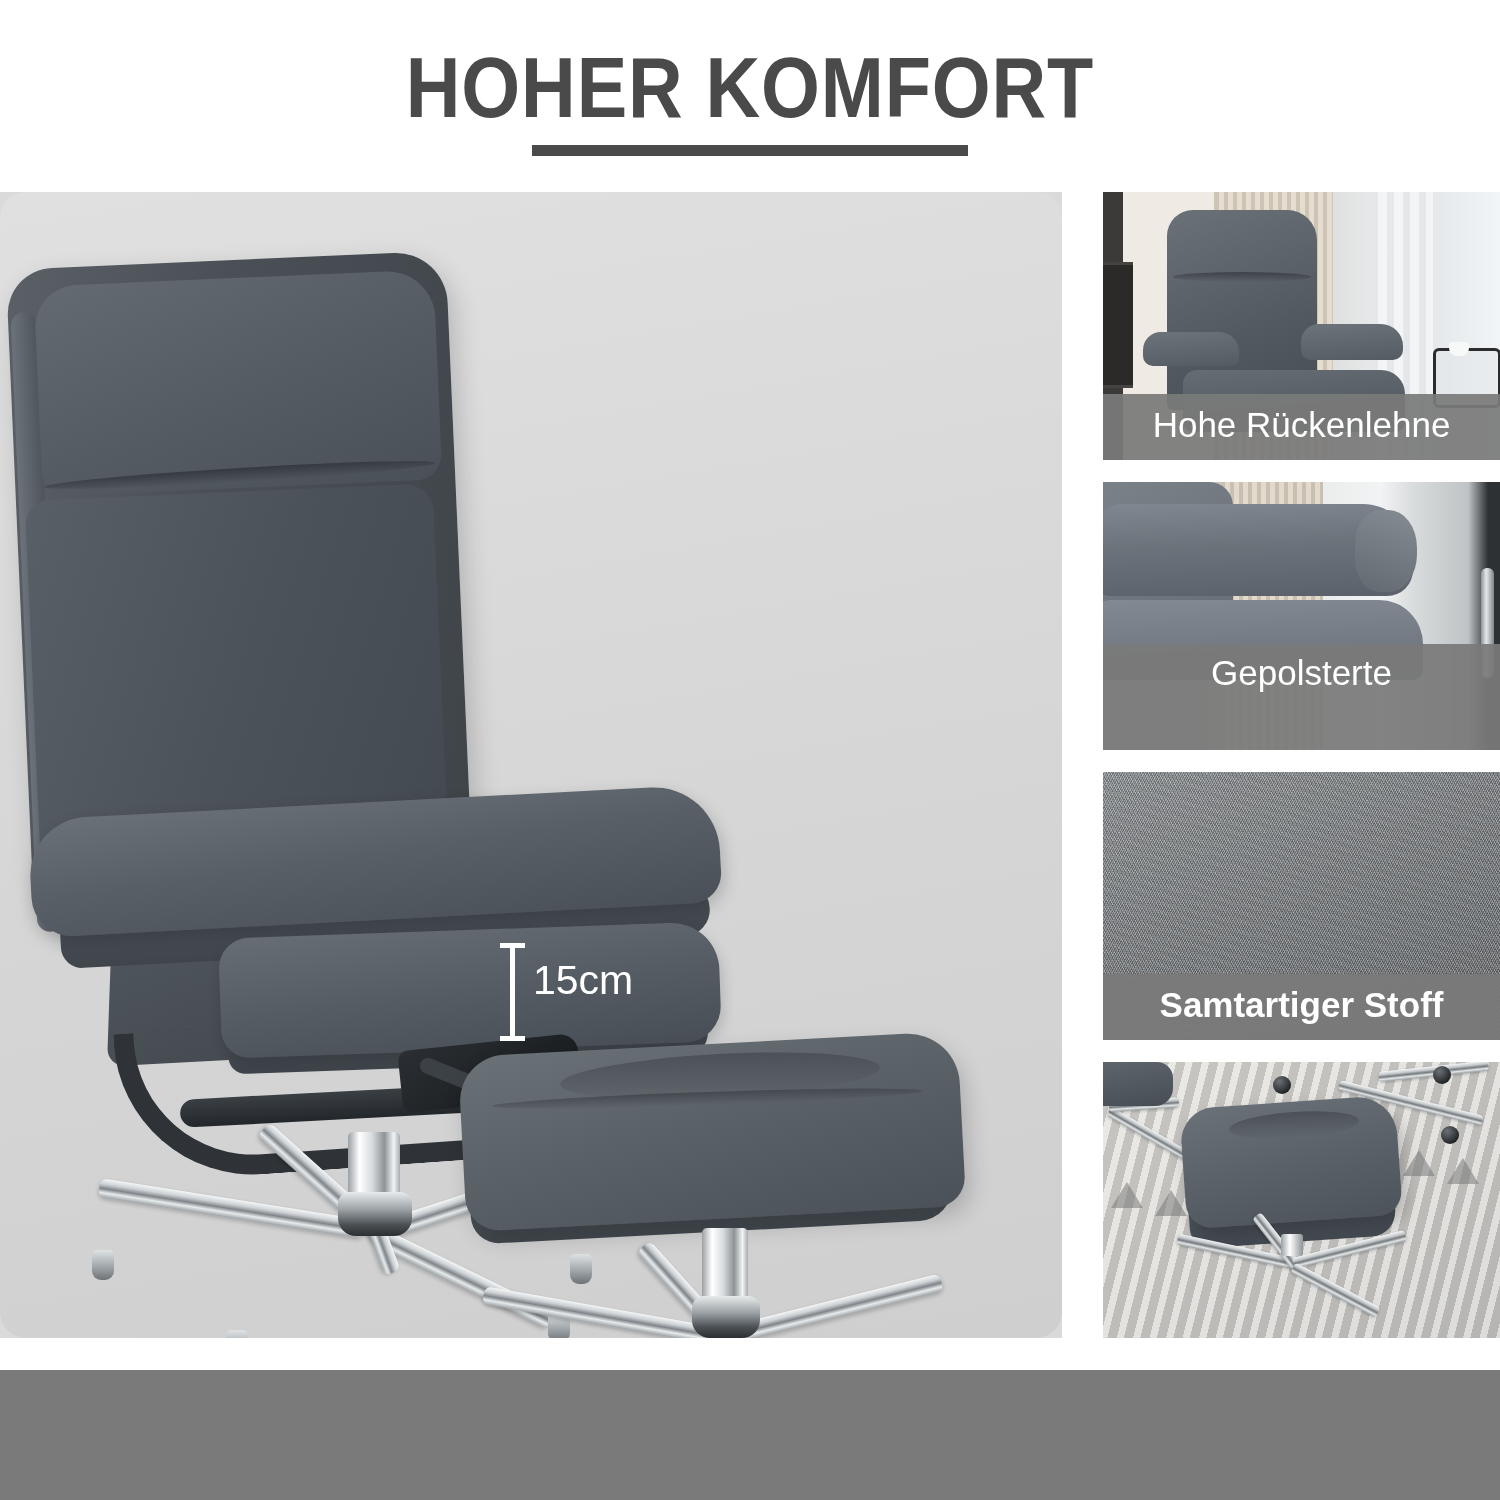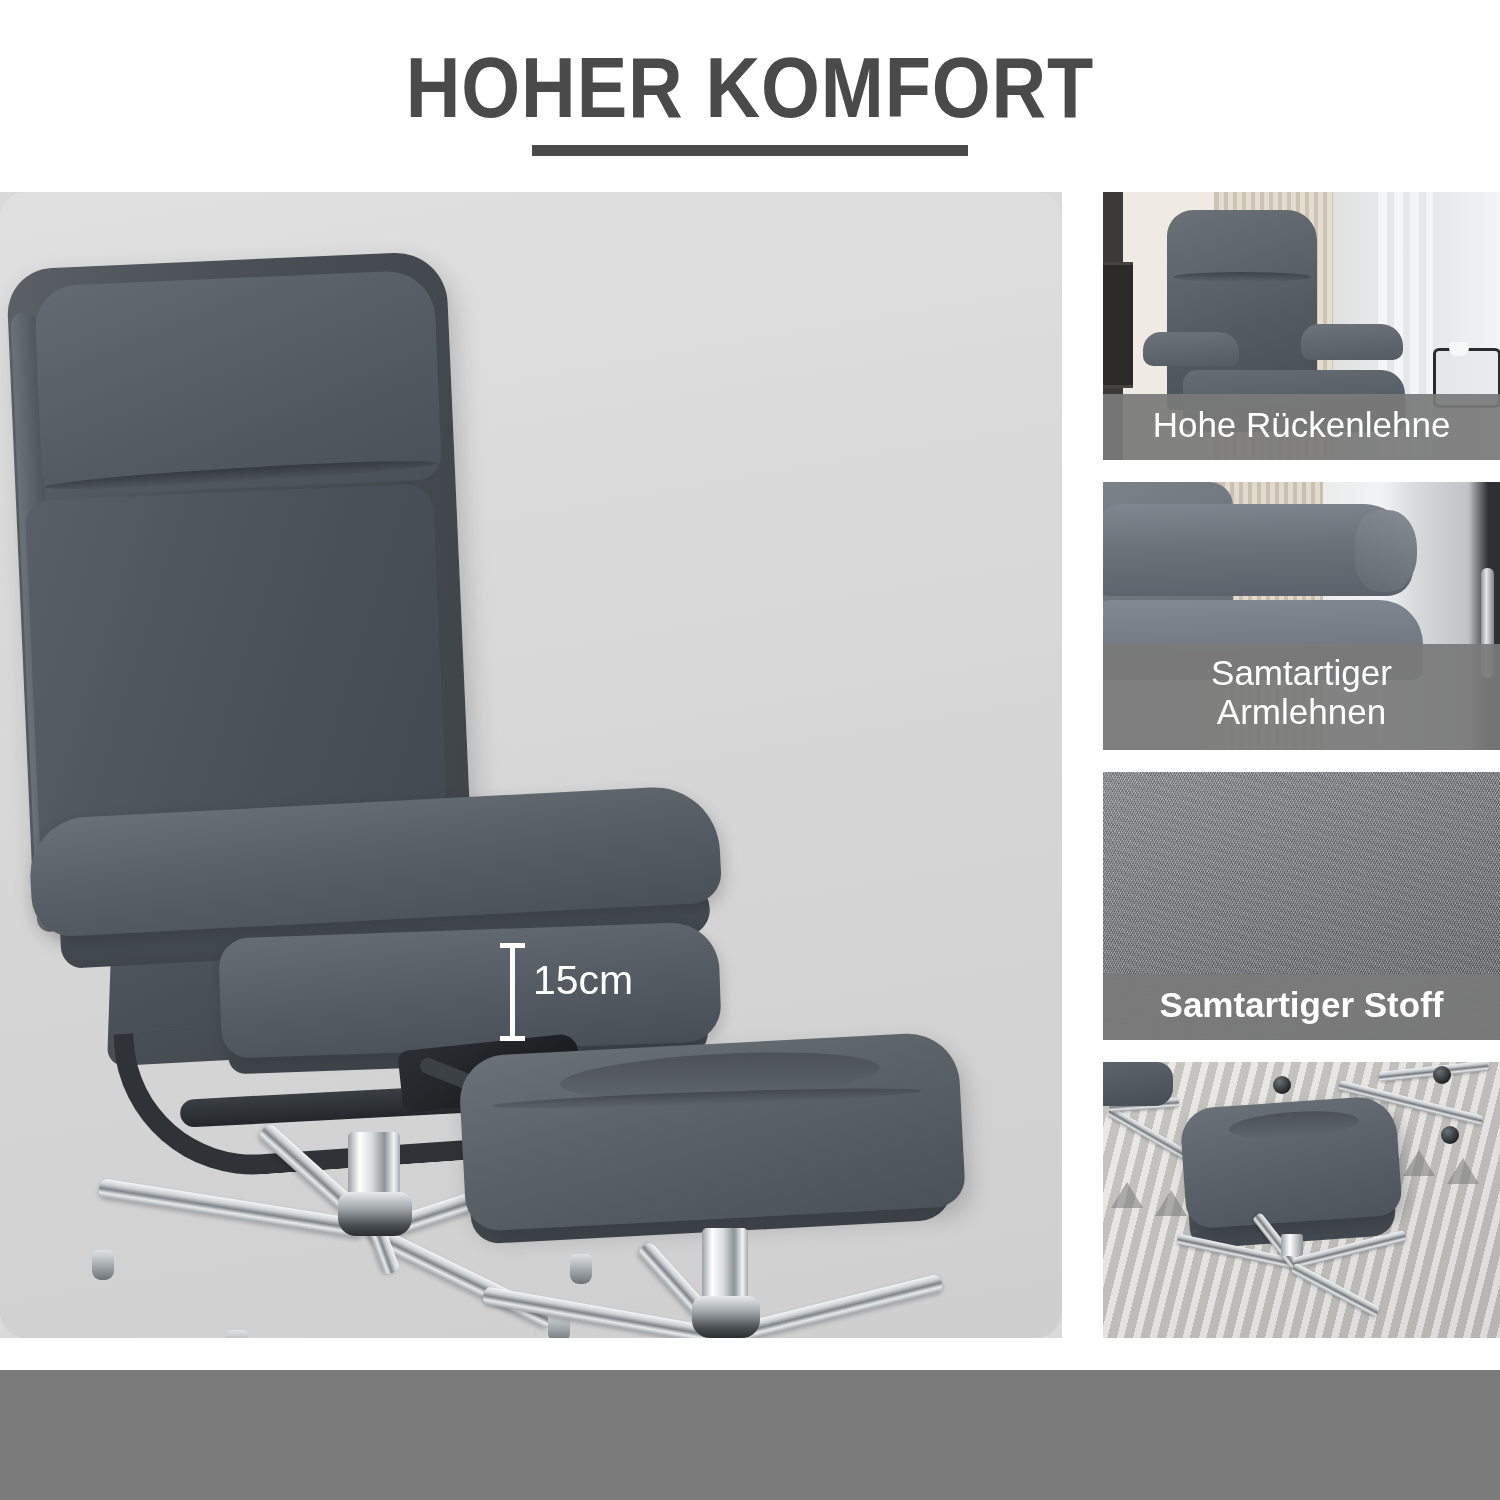--- a/index.html
+++ b/index.html
@@ -596,22 +596,21 @@
   <div class="feature-card" id="feature-card-1">
     <div class="feature-photo" id="photo-1">
       <div id="photo-1-slats"></div>
       <div id="photo-1-back"></div>
       <div id="photo-1-arm"></div>
       <div id="photo-1-armend"></div>
       <div id="photo-1-seat"></div>
       <div id="photo-1-pole"></div>
     </div>
     <div class="feature-caption" id="caption-1">
-      <div>Samtartiger</div>
-      <div>Armlehnen</div>
+      <div>Gepolsterte</div>
     </div>
   </div>
 
   <div class="feature-card" id="feature-card-2">
     <div class="feature-photo" id="photo-2"></div>
     <div class="feature-caption" id="caption-2">Samtartiger Stoff</div>
   </div>
 
   <div class="feature-card" id="feature-card-3">
     <div class="feature-photo" id="photo-3">

